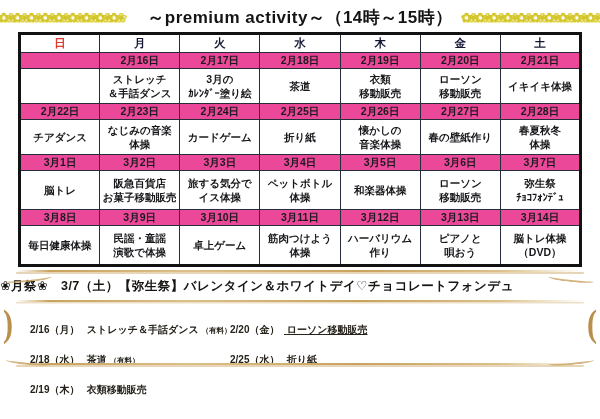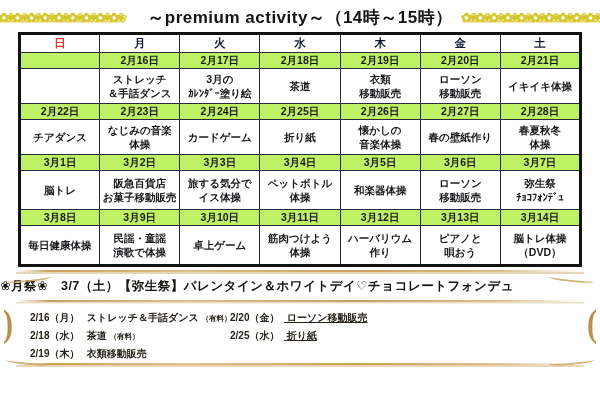--- a/index.html
+++ b/index.html
@@ -21,21 +21,21 @@
   table.cal{
     table-layout:fixed;border-collapse:collapse;width:564px;margin:0 auto;
     border:3px solid #121212;
   }
   .cal th,.cal td{
     border:1.6px solid #272c3a;text-align:center;vertical-align:middle;padding:0 1px;
     overflow:hidden;
   }
   .cal th{height:17px;font-size:11.5px;font-weight:bold;color:#131732;background:#ffffff;}
   .cal th.sun{color:#e0392e;}
-  tr.dates td{height:15px;background:#bef264;font-size:10.5px;font-weight:bold;color:#1a1a1e;}
+  tr.dates td{height:15px;background:#ec4899;font-size:10.5px;font-weight:bold;color:#1a1a1e;}
   tr.acts td{
     background:#ffffff;font-size:10.5px;font-weight:bold;color:#17171b;
     white-space:pre-line;line-height:1.35;
   }
   tr.h34 td{height:34px;}
   tr.h38 td{height:38px;}
 
   
   .footer{position:relative;height:97px;margin-top:3px;}
   .gold-hr{
@@ -46,21 +46,21 @@
   .gold-hr.thin{height:1.5px;box-shadow:0 1.5px 0 rgba(200,162,95,.35);}
   .banner{
     text-align:left;font-size:12.5px;font-weight:bold;color:#171512;
     padding:6px 0 5px;white-space:nowrap;letter-spacing:0.5px;
   }
   .notes{display:flex;align-items:flex-start;padding:5px 10px 0 30px;}
   .ncol{font-size:10px;font-weight:bold;color:#26221a;}
   .ncol-1{width:200px;}
   .ncol-2{width:170px;text-decoration:underline;}
   .ncol-3{width:190px;margin-top:-5px;}
-  .note-item{margin:4px 0;white-space:nowrap;}
+  .note-item{margin:16px 0;white-space:nowrap;}
   .ncol-3 .note-item{margin:2px 0;}
   .note-date{display:inline-block;min-width:54px;}
   .note-paid{font-size:7.5px;}
   .curl{
     position:absolute;font-size:30px;font-weight:bold;color:#b98f4e;line-height:1;
     transform:scaleY(1.25);font-family:"Liberation Serif","DejaVu Serif",serif;
   }
   .curl-left{left:3px;top:38px;}
   .curl-right{right:3px;top:38px;}
   .squiggle{

